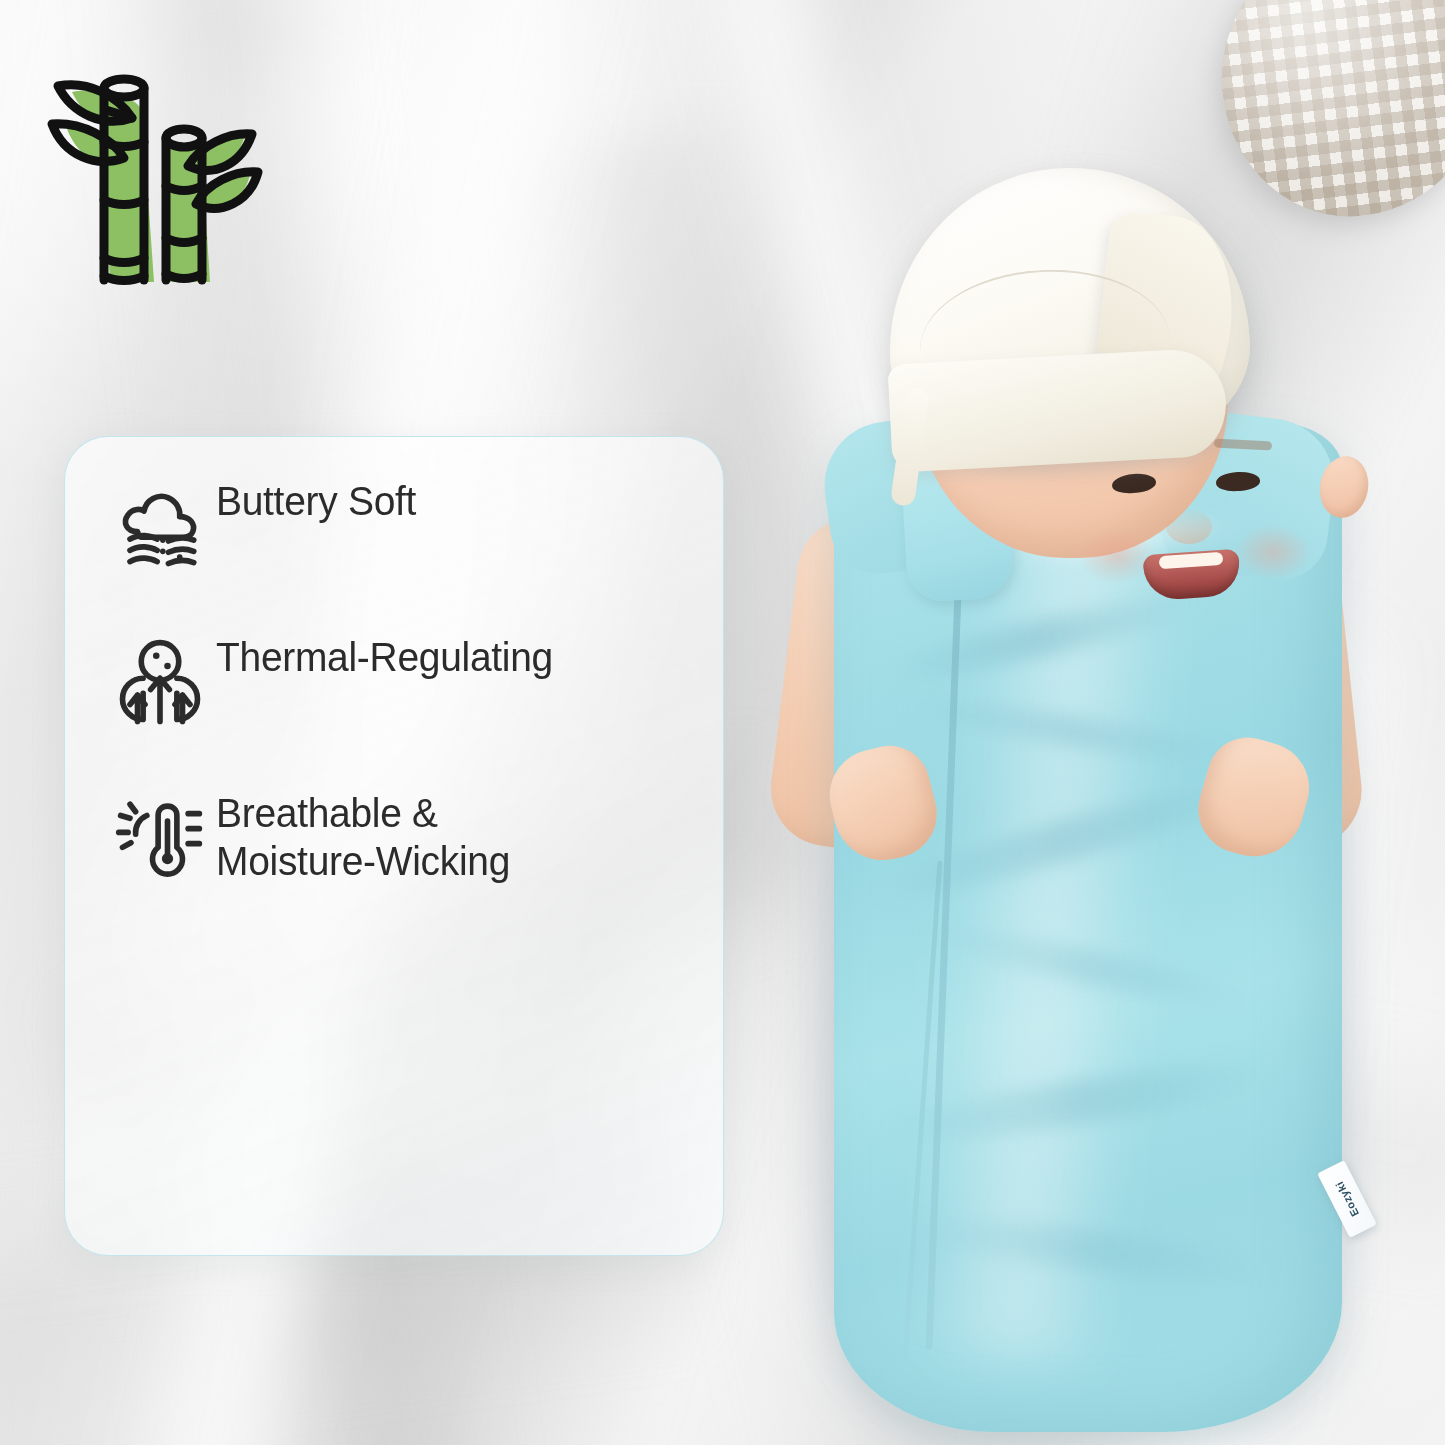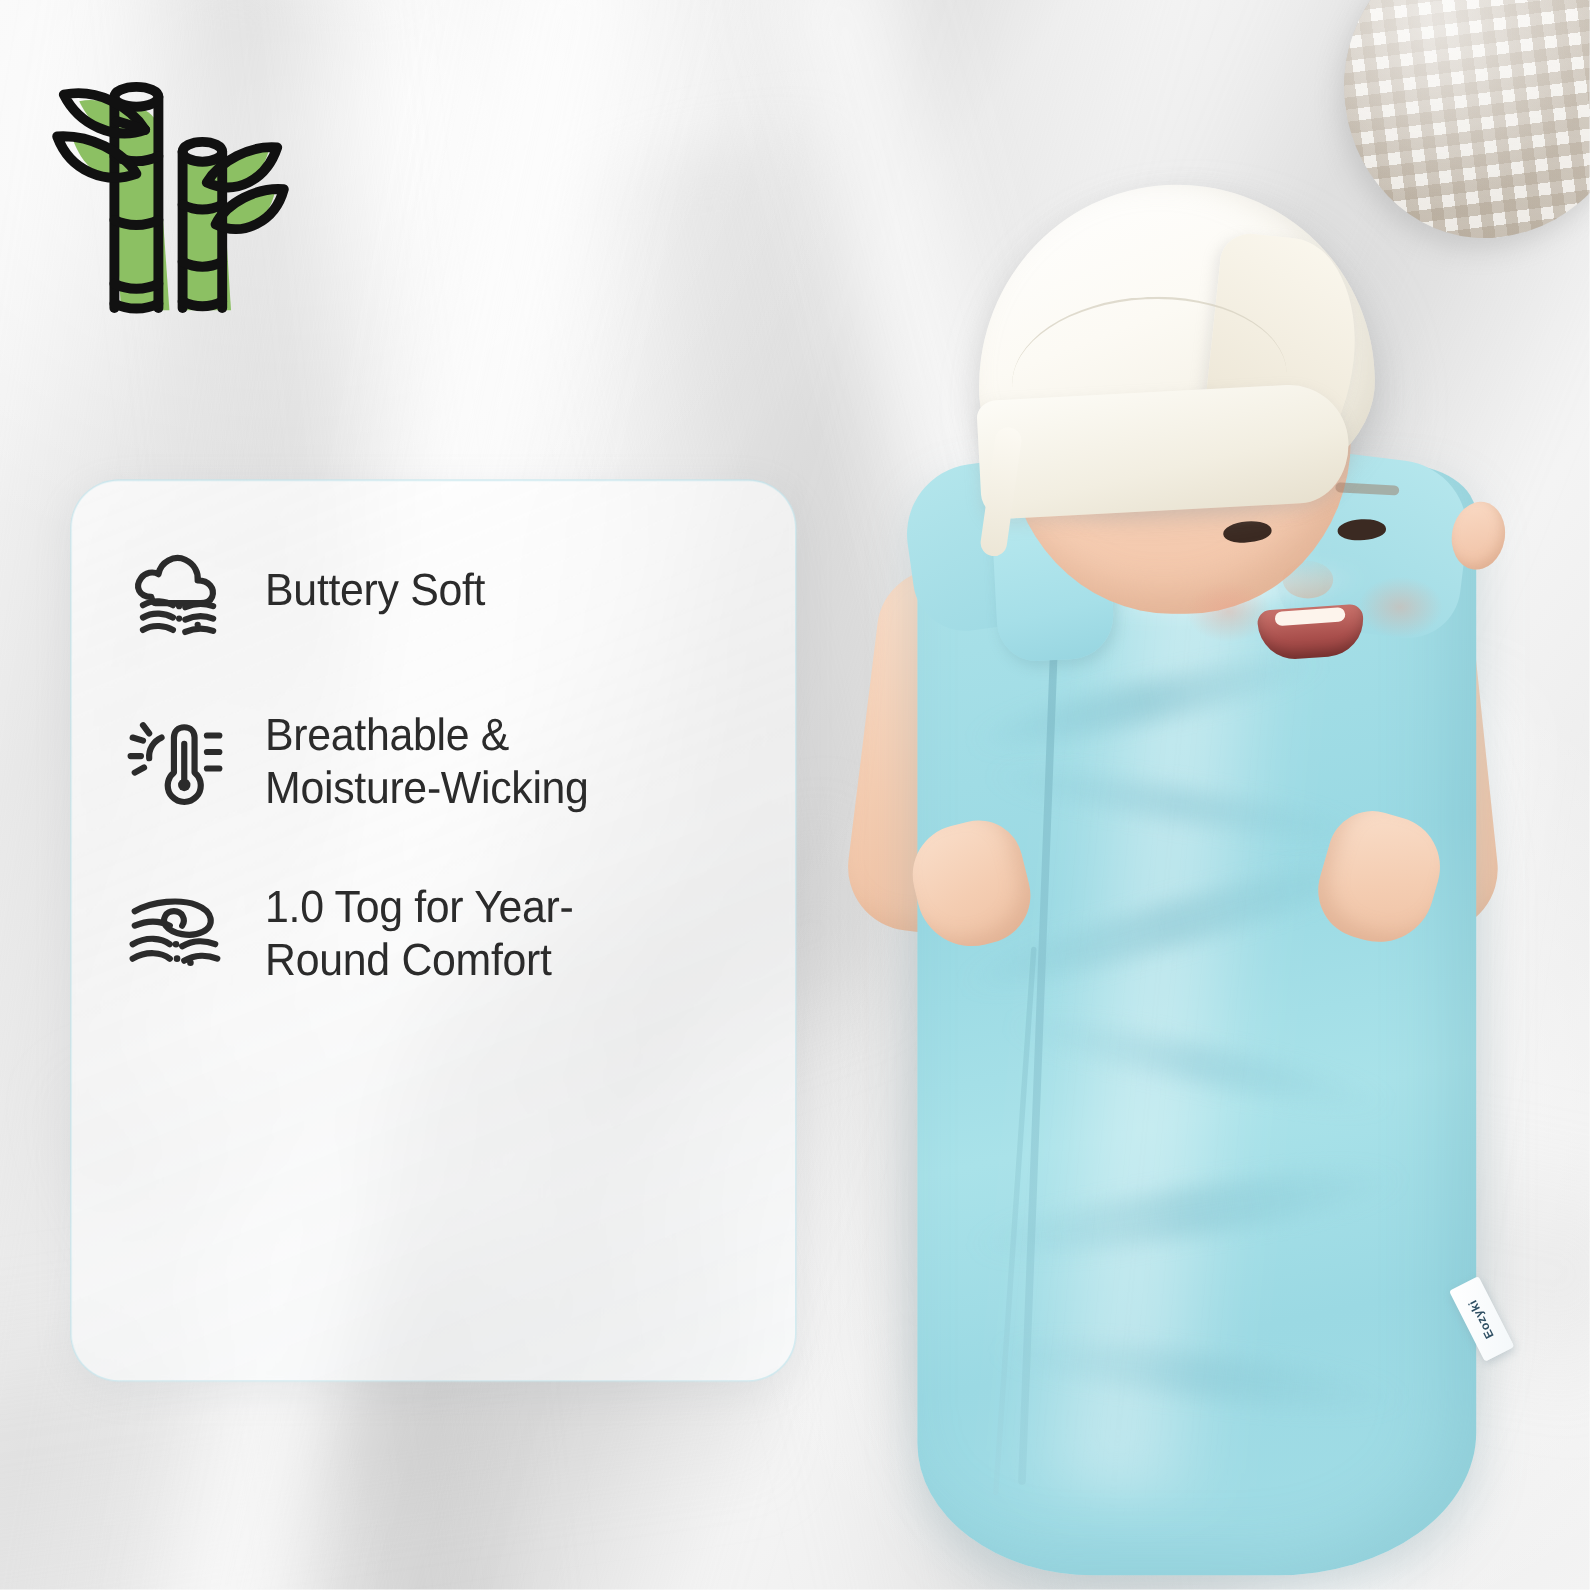--- a/index.html
+++ b/index.html
@@ -249,21 +249,21 @@
     position:absolute; left:64px; top:436px; width:660px; height:820px;
     border-radius:44px;
     background:linear-gradient(158deg,rgba(255,255,255,.70) 0%,rgba(253,253,253,.60) 45%,rgba(250,252,253,.66) 100%);
     border:1.5px solid rgba(186,226,235,.85);
     box-shadow:0 8px 34px rgba(160,170,175,.16);
     backdrop-filter:blur(3px);
   }
 
   .features { position:absolute; left:112px; top:478px; width:600px; }
   .feature-row {
-    display:flex; align-items:center; gap:33px;
+    display:flex; gap:8px;
     height:118px; margin-bottom:38px;
   }
   .feature-row:nth-child(3){ margin-bottom:42px; }
   .feature-icon {
     flex:0 0 96px; width:96px; height:96px;
     display:flex; align-items:center; justify-content:center;
   }
   .feature-icon svg { display:block; }
   .feature-label {
     font-family:"Liberation Sans", sans-serif;
@@ -397,20 +397,35 @@
           <path d="M16 86 C26 80 38 82 45 86"></path>
           <path d="M57 88 C66 84 76 84 84 87"></path>
           <circle cx="51" cy="63" r="3" fill="#2b2b2b" stroke="none"></circle>
           <circle cx="51" cy="75" r="3" fill="#2b2b2b" stroke="none"></circle>
           <circle cx="69" cy="81" r="3" fill="#2b2b2b" stroke="none"></circle>
         </svg>
       </div>
       <div class="feature-label">Buttery Soft</div>
     </div>
 
+    <div class="feature-row">
+      <div class="feature-icon">
+        <svg viewBox="0 0 96 96" width="90" height="90" fill="none" stroke="#2b2b2b" stroke-width="6" stroke-linecap="round" stroke-linejoin="round">
+          <circle cx="48" cy="26" r="20"></circle>
+          <path d="M30 44 C18 44 8 54 8 66 C8 78 18 88 30 88 L30 60"></path>
+          <path d="M66 44 C78 44 88 54 88 66 C88 78 78 88 66 88 L66 60"></path>
+          <circle cx="44" cy="20" r="3.5" fill="#2b2b2b" stroke="none"></circle>
+          <circle cx="56" cy="31" r="3.5" fill="#2b2b2b" stroke="none"></circle>
+          <path d="M48 90 L48 44 M48 44 L38 56 M48 44 L58 56"></path>
+          <path d="M24 90 L24 62 M24 62 L16 72 M24 62 L32 72"></path>
+          <path d="M72 90 L72 62 M72 62 L64 72 M72 62 L80 72"></path>
+        </svg>
+      </div>
+      <div class="feature-label">Thermal-Regulating</div>
+    </div>
 
     <div class="feature-row">
       <div class="feature-icon">
         <svg viewBox="0 0 96 96" width="90" height="90" fill="none" stroke="#2b2b2b" stroke-width="6" stroke-linecap="round" stroke-linejoin="round">
           <path d="M56 14 C62 14 66 18 66 24 L66 58 A16 16 0 1 1 46 58 L46 24 C46 18 50 14 56 14Z"></path>
           <path d="M56 30 L56 66"></path>
           <circle cx="56" cy="70" r="6" fill="#2b2b2b" stroke="none"></circle>
           <path d="M34 24 A20 20 0 0 0 22 44"></path>
           <path d="M16 12 L22 20"></path>
           <path d="M6 24 L16 27"></path>
@@ -419,32 +434,15 @@
           <path d="M78 22 L90 22"></path>
           <path d="M78 38 L90 38"></path>
           <path d="M78 54 L90 54"></path>
         </svg>
       </div>
       <div class="feature-label">Breathable &amp;
 Moisture-Wicking</div>
     </div>
 
 
-    <div class="feature-row">
-      <div class="feature-icon">
-        <svg viewBox="0 0 96 96" width="90" height="90" fill="none" stroke="#2b2b2b" stroke-width="6" stroke-linecap="round" stroke-linejoin="round">
-          <path d="M8 26 C26 16 52 14 68 20 C84 26 86 40 74 46 C62 52 44 48 38 40 C34 34 38 26 46 26 C54 26 58 34 54 40"></path>
-          <path d="M8 40 C22 34 34 36 42 40"></path>
-          <path d="M6 58 C20 50 34 52 42 58"></path>
-          <path d="M54 60 C64 54 76 54 86 58"></path>
-          <path d="M6 72 C20 64 34 66 42 72"></path>
-          <path d="M56 74 C66 68 78 68 88 72"></path>
-          <circle cx="48" cy="58" r="3.2" fill="#2b2b2b" stroke="none"></circle>
-          <circle cx="49" cy="72" r="3.2" fill="#2b2b2b" stroke="none"></circle>
-          <circle cx="62" cy="76" r="3.2" fill="#2b2b2b" stroke="none"></circle>
-        </svg>
-      </div>
-      <div class="feature-label">1.0 Tog for Year-
-Round Comfort</div>
-    </div>
 
   </div>
 </div>
 
 </body></html>

